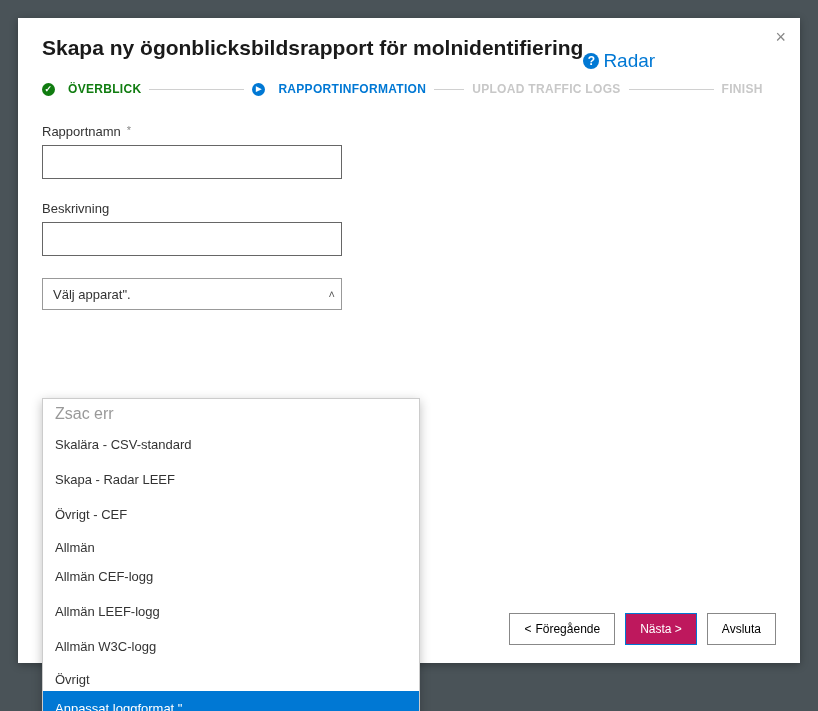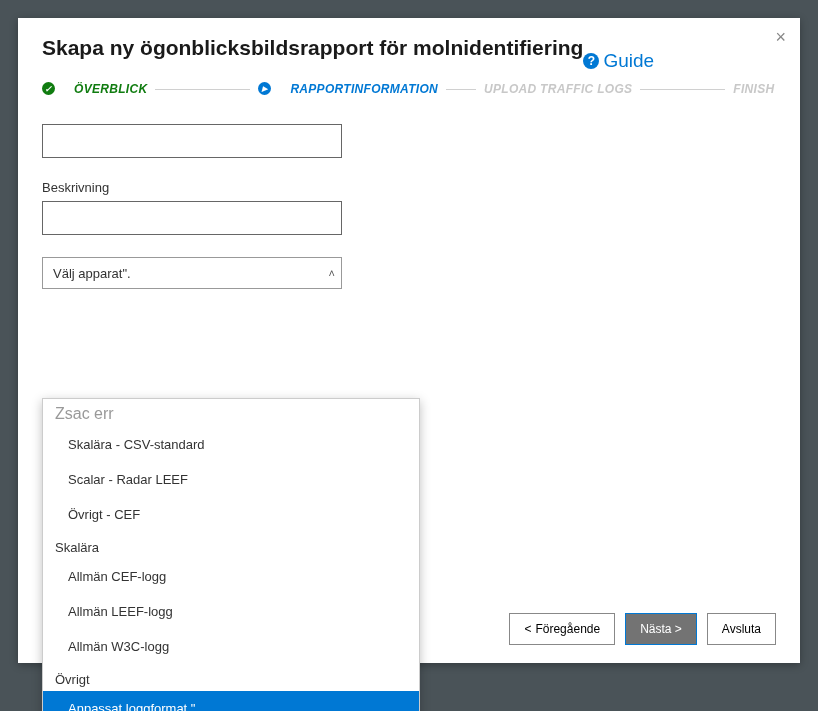--- a/index.html
+++ b/index.html
@@ -72,25 +72,25 @@
       font-weight: bold;
     }
     .wizard-steps {
       display: flex;
       align-items: center;
       margin-bottom: 28px;
       gap: 0;
     }
     .step {
       display: flex;
+      align-items: center;
       font-size: 12px;
       font-weight: 600;
       letter-spacing: 0.3px;
-      gap: 19px;
-      font-style: italic;
+      gap: 13px;
     }
     .step-overblick {
       color: #107c10;
     }
     .step-overblick .step-icon {
       width: 13px;
       height: 13px;
       border-radius: 50%;
       background: #107c10;
       display: inline-flex;
@@ -178,21 +178,21 @@
       box-shadow: 0 3px 10px rgba(0,0,0,0.25);
       z-index: 100;
       max-height: 328px;
       overflow: hidden;
     }
     .dropdown-inner {
       overflow-y: auto;
       max-height: 328px;
     }
     .dropdown-item {
-      padding: 10px 25px;
+      padding: 10px 12px;
       font-size: 13px;
       color: #333;
       cursor: pointer;
       border-bottom: none;
     }
     .dropdown-item.faded {
       color: #999;
       font-size: 16px;
       padding: 6px 12px 4px 12px;
     }
@@ -226,21 +226,21 @@
       padding: 0 14px;
       font-size: 12px;
       border: 1px solid #888;
       background: #fff;
       cursor: pointer;
       display: inline-flex;
       align-items: center;
       gap: 4px;
     }
     .btn-primary {
-      background: #737373;
+      background: #be185d;
       color: #fff;
       border-color: #0078d4;
     }
     .backdrop-text {
       position: absolute;
       bottom: 22px;
       left: 50%;
       transform: translateX(-50%);
       color: #6a7278;
       font-size: 13px;
@@ -253,21 +253,21 @@
 
 <div class="modal">
 
   <span class="close-x">×</span>
 
   <div class="modal-header">
     <div class="modal-title">Skapa ny ögonblicksbildsrapport för molnidentifiering</div>
     <div class="header-right">
       <div class="guide-link">
         <span class="guide-icon">?</span>
-        <span>Guide</span>
+        <span>Radar</span>
       </div>
     </div>
   </div>
 
   <div class="wizard-steps">
     <div class="step step-overblick">
       <span class="step-icon"></span>
       <span>ÖVERBLICK</span>
     </div>
     <div class="step-sep sep1"></div>
@@ -279,20 +279,23 @@
     <div class="step step-disabled">
       <span>UPLOAD TRAFFIC LOGS</span>
     </div>
     <div class="step-sep sep3"></div>
     <div class="step step-disabled">
       <span>FINISH</span>
     </div>
   </div>
 
   <div class="form-group">
+    <label class="form-label">
+      <span>Rapportnamn</span><span class="req">*</span>
+    </label>
     <input class="text-input" type="text" value="" style="">
   </div>
 
   <div class="form-group">
     <label class="form-label">Beskrivning</label>
     <input class="text-input" type="text" value="" style="">
   </div>
 
   <div class="form-group">
     <div class="select-box">
@@ -307,23 +310,23 @@
       <span>Föregående</span>
     </button>
     <button class="btn btn-primary">Nästa &gt;</button>
     <button class="btn">Avsluta</button>
   </div>
 
   <div class="dropdown">
     <div class="dropdown-inner">
       <div class="dropdown-item faded">Zsac err</div>
       <div class="dropdown-item">Skalära - CSV-standard</div>
-      <div class="dropdown-item">Scalar - Radar LEEF</div>
+      <div class="dropdown-item">Skapa - Radar LEEF</div>
       <div class="dropdown-item">Övrigt - CEF</div>
-      <div class="dropdown-group-header">Skalära</div>
+      <div class="dropdown-group-header">Allmän</div>
       <div class="dropdown-item">Allmän CEF-logg</div>
       <div class="dropdown-item">Allmän LEEF-logg</div>
       <div class="dropdown-item">Allmän W3C-logg</div>
       <div class="dropdown-group-header">Övrigt</div>
       <div class="dropdown-item selected">Anpassat loggformat."</div>
     </div>
   </div>
 
 </div>
 

